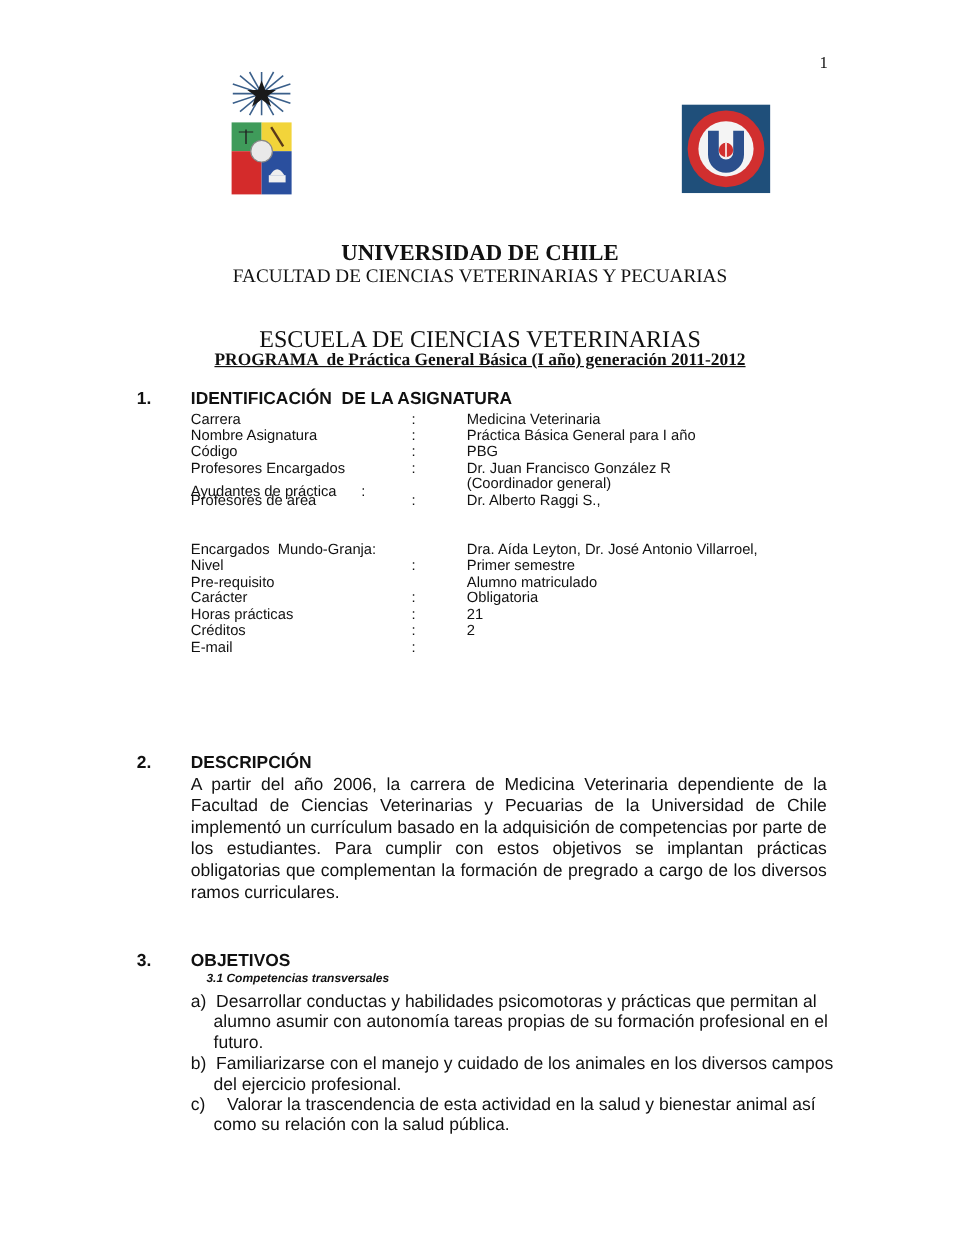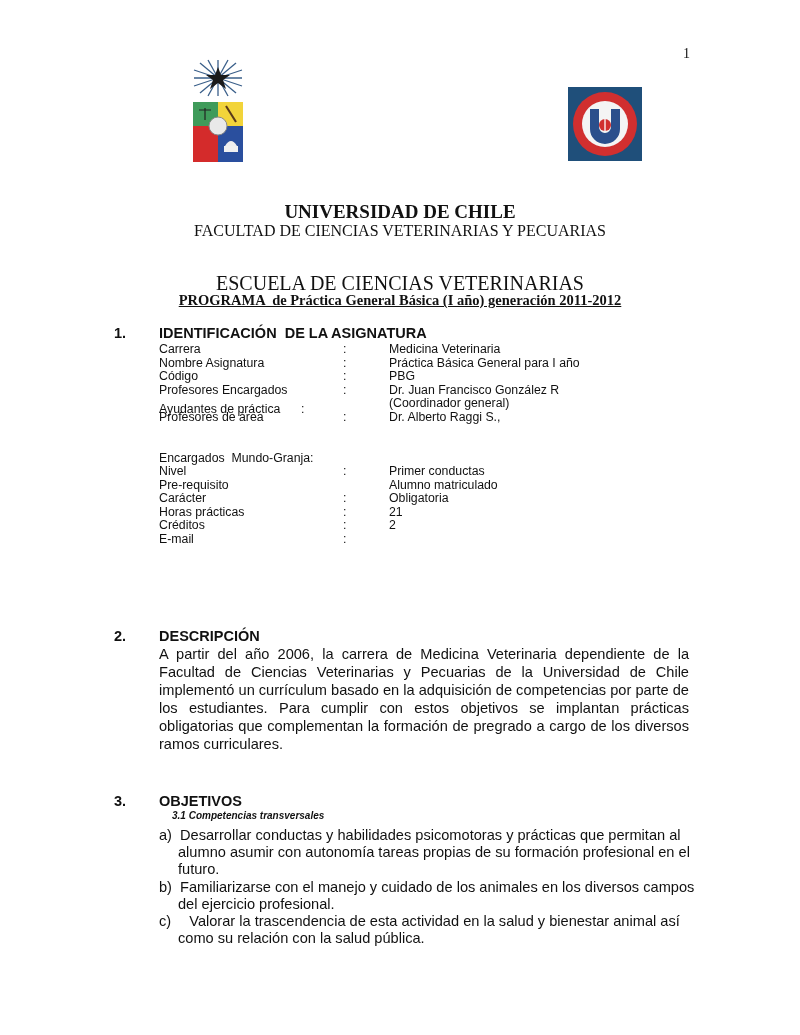--- a/index.html
+++ b/index.html
@@ -108,25 +108,26 @@
     <span class="val">Dr. Alberto Raggi S.,</span>
   </div>
   <div class="abs sans row" style="top:402px">
     <span class="lab" style="white-space:pre">Ayudantes de práctica      :</span>
     <span class="col"></span>
     <span class="val"></span>
   </div>
   <div class="abs sans row" style="top:451px">
     <span class="lab" style="white-space:pre">Encargados  Mundo-Granja:</span>
     <span class="col"></span>
+    <span class="val">Dra. Aída Leyton, Dr. José Antonio Villarroel,</span>
   </div>
   <div class="abs sans row" style="top:464px">
     <span class="lab">Nivel</span>
     <span class="col">:</span>
-    <span class="val">Primer conductas</span>
+    <span class="val">Primer semestre</span>
   </div>
   <div class="abs sans row" style="top:478px">
     <span class="lab">Pre-requisito</span>
     <span class="col"></span>
     <span class="val">Alumno matriculado</span>
   </div>
   <div class="abs sans row" style="top:491px">
     <span class="lab">Carácter</span>
     <span class="col">:</span>
     <span class="val">Obligatoria</span>

